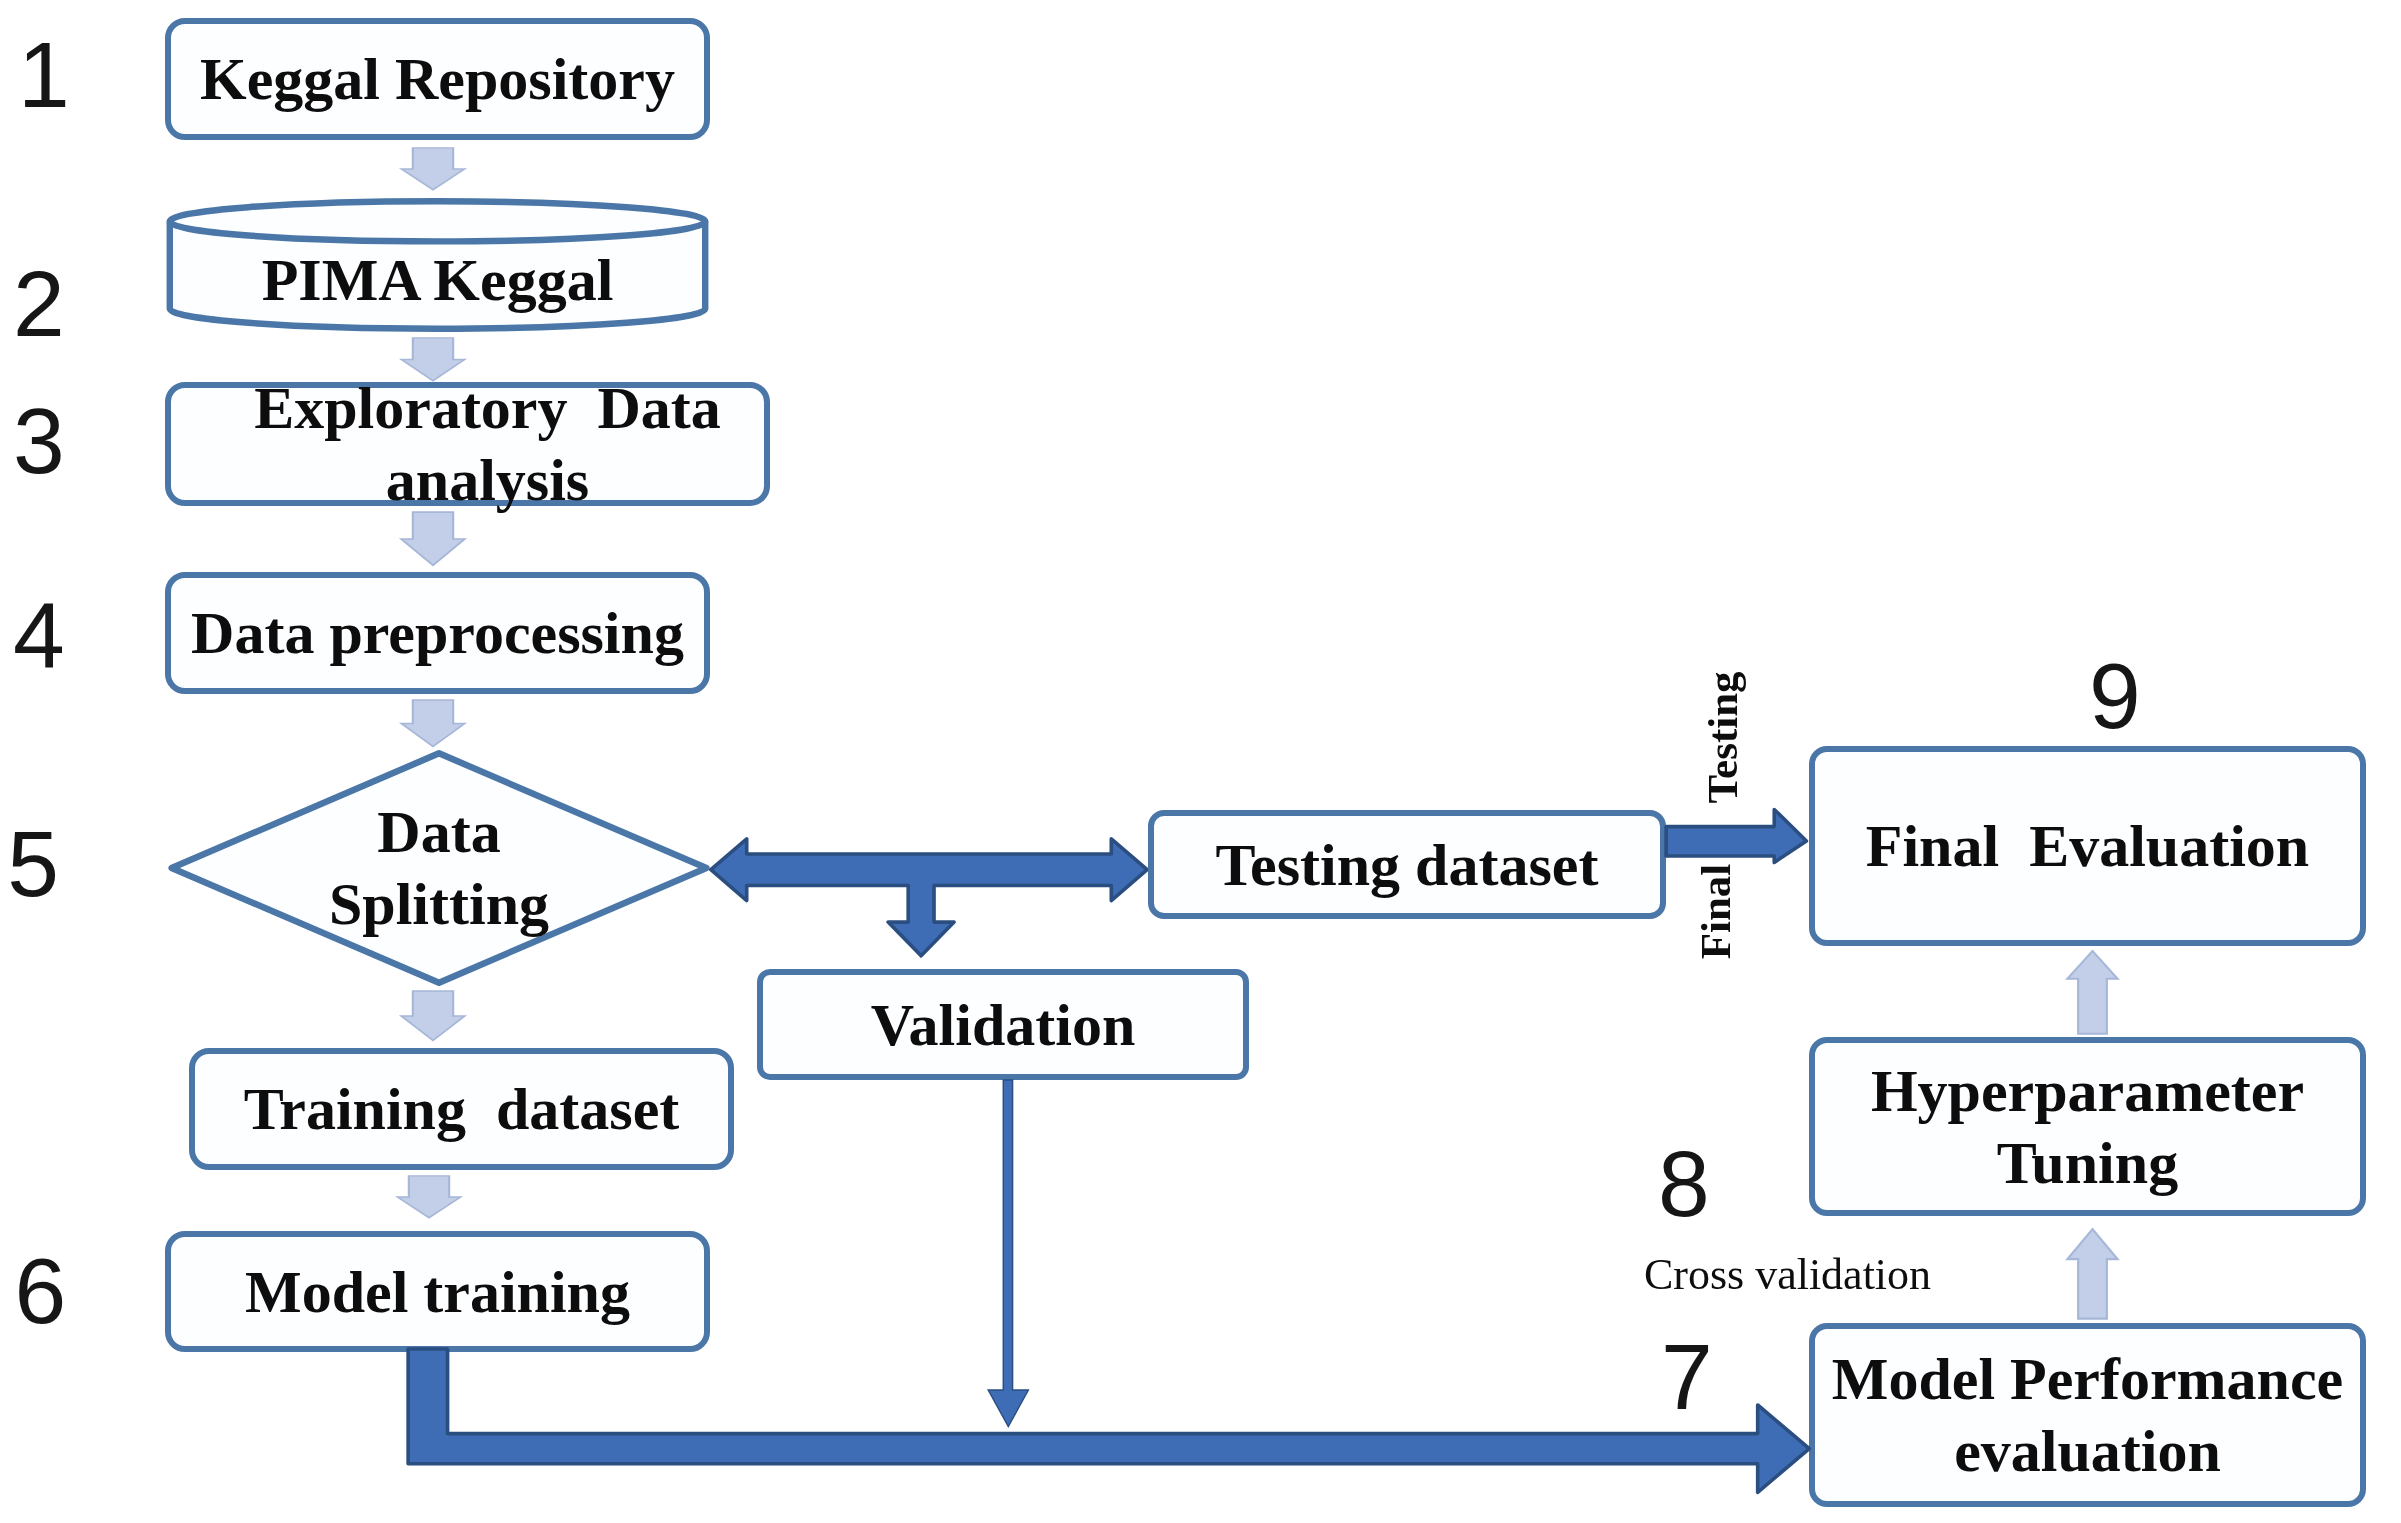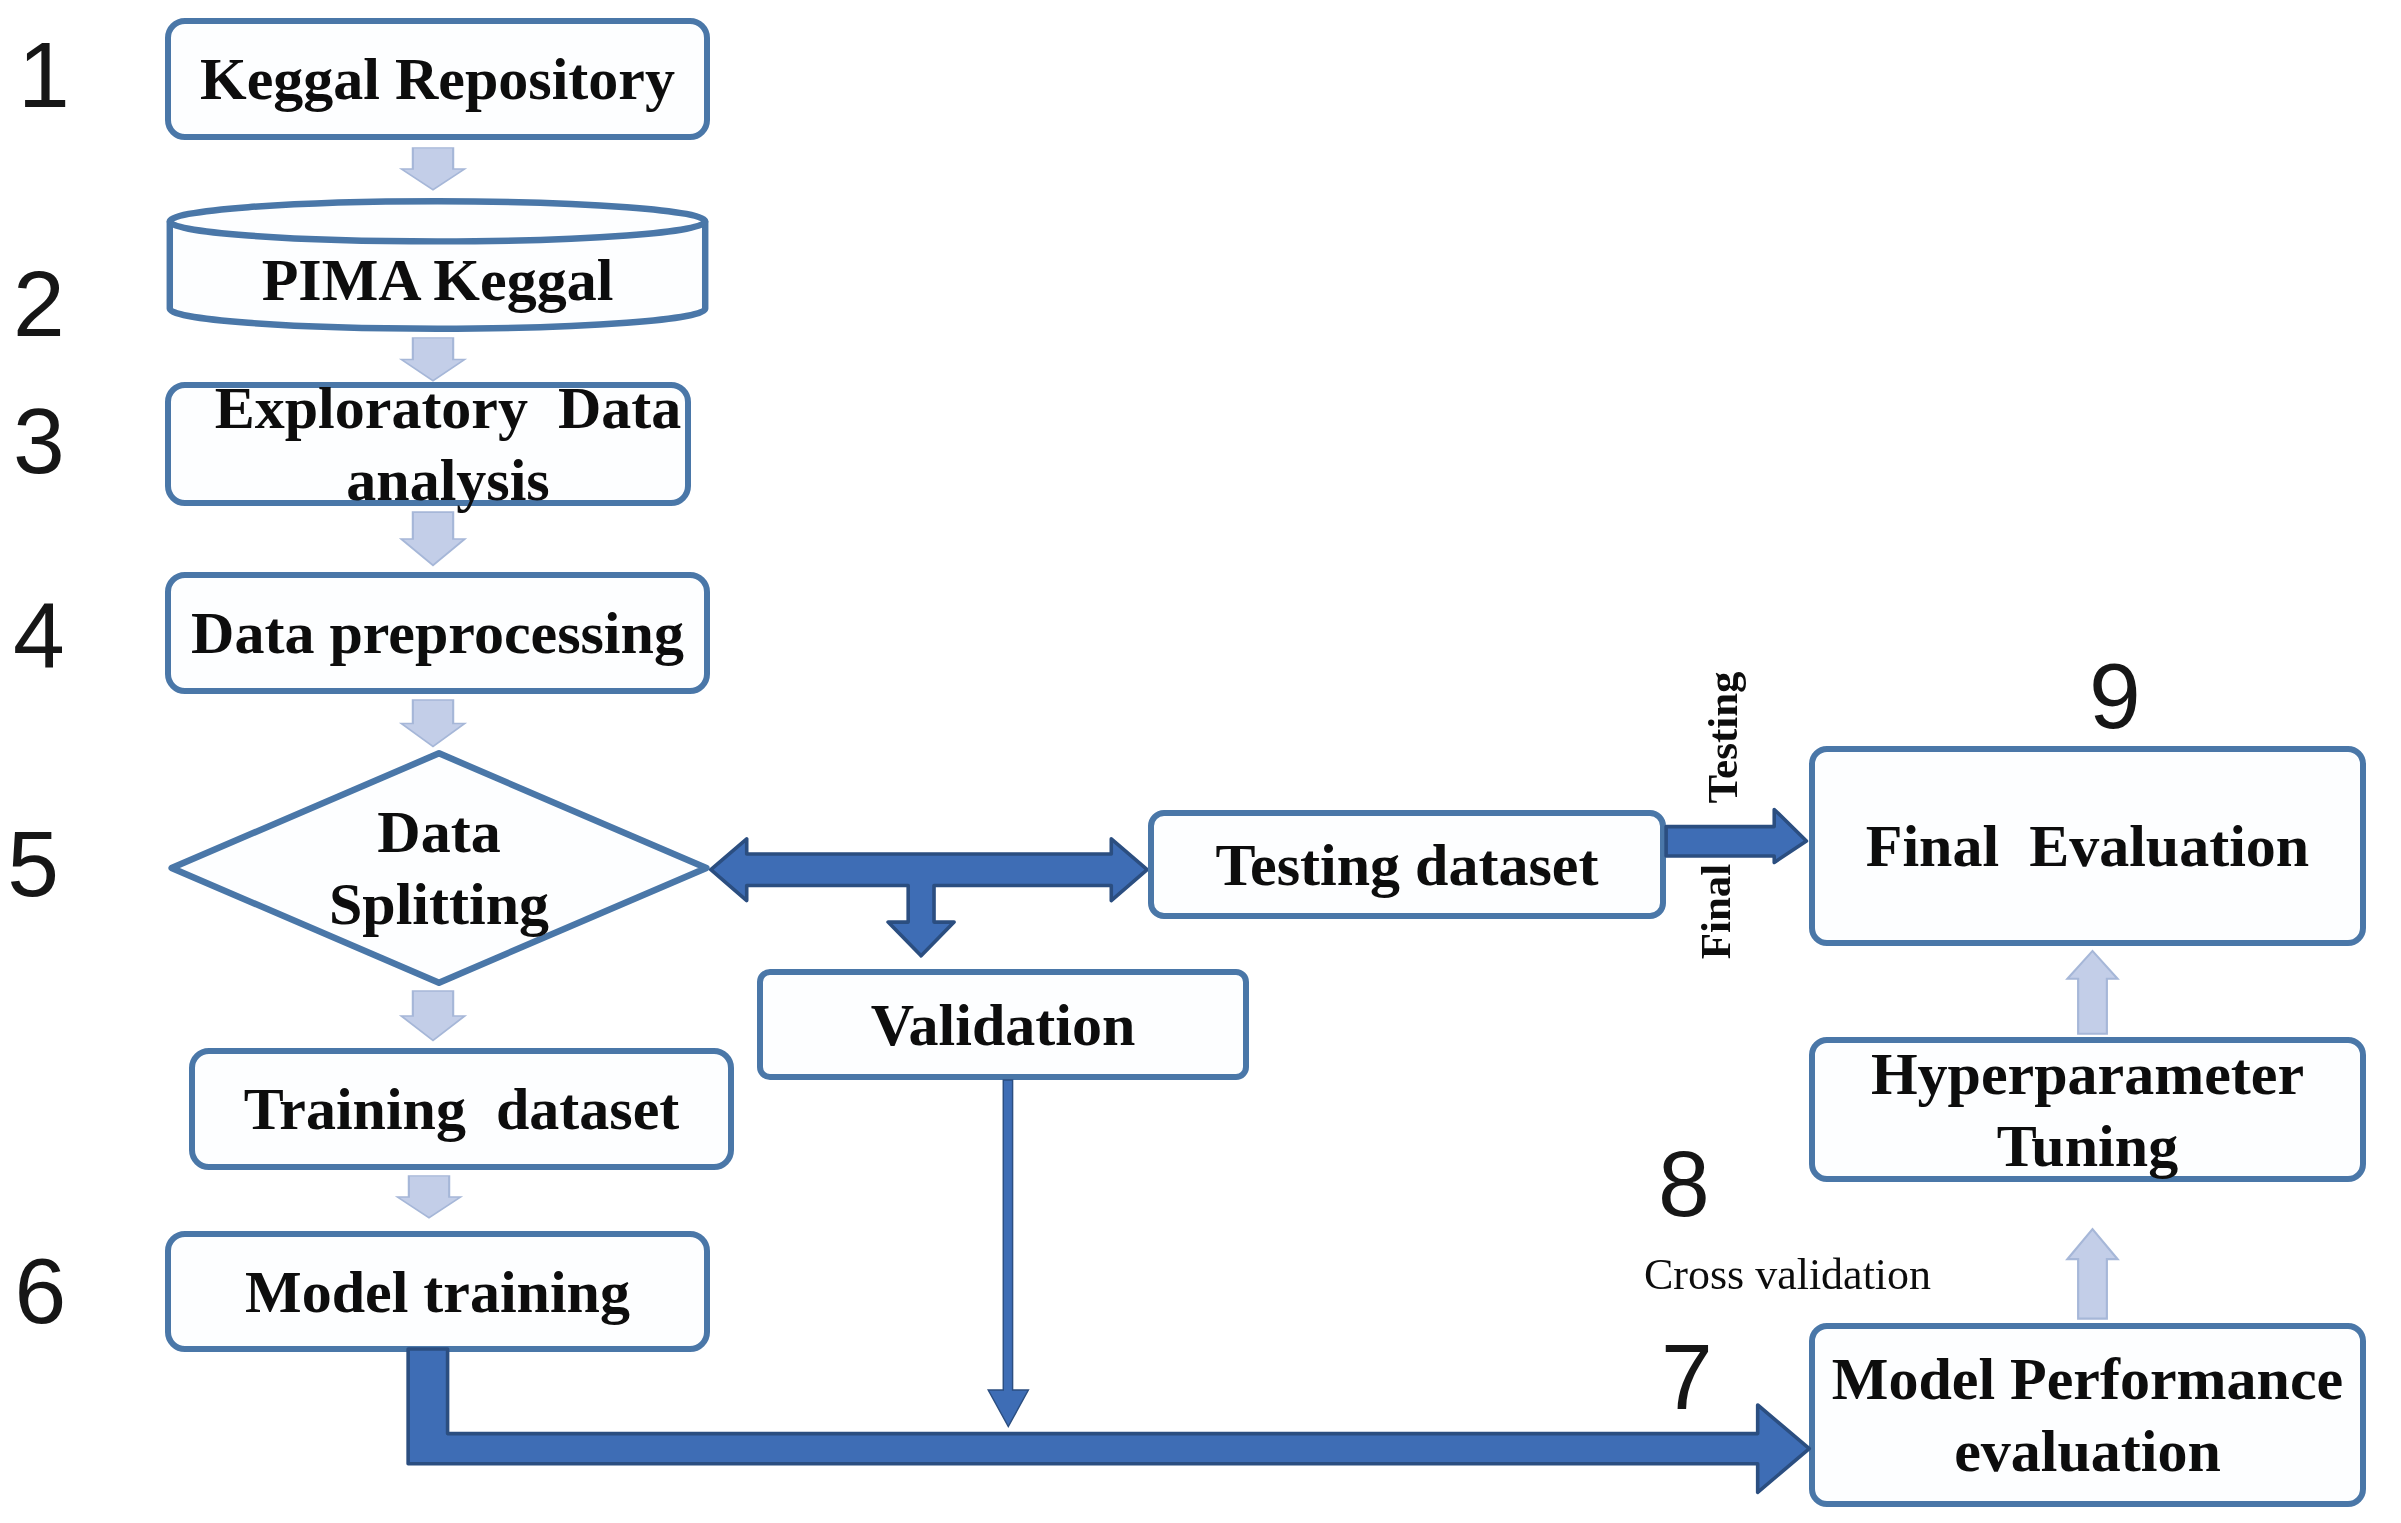--- a/index.html
+++ b/index.html
@@ -89,21 +89,21 @@
     <ellipse class="shape" cx="380" cy="34" rx="374" ry="28"></ellipse>
   </svg>
   <div class="overlay-label" style="left:165px;top:237px;width:545px;height:86px;">
     <span class="label">PIMA Keggal</span>
   </div>
 
   <svg style="left:397px;top:337px;" width="72" height="45" viewBox="0 0 100 100" preserveAspectRatio="none">
     <path class="larrow" d="M22,2 H78 V50 H94 L50,97 L6,50 H22 Z"></path>
   </svg>
 
-  <div class="box" style="left:165px;top:382px;width:526px;height:124px;padding-left:40px;">
+  <div class="box" style="left:165px;top:382px;width:605px;height:124px;padding-left:40px;">
     <span class="label">Exploratory  Data
 analysis</span>
   </div>
 
   <svg style="left:397px;top:511px;" width="72" height="56" viewBox="0 0 100 100" preserveAspectRatio="none">
     <path class="larrow" d="M22,2 H78 V50 H94 L50,97 L6,50 H22 Z"></path>
   </svg>
 
   <div class="box" style="left:165px;top:572px;width:545px;height:122px;">
     <span class="label">Data preprocessing</span>
@@ -165,21 +165,21 @@
   </div>
 
   <div class="box box-r" style="left:1809px;top:746px;width:557px;height:200px;">
     <span class="label">Final  Evaluation</span>
   </div>
 
   <svg style="left:2053px;top:949px;" width="79" height="86" viewBox="0 0 110 130" preserveAspectRatio="none">
     <path class="larrow" d="M35,128 V45 H20 L55,3 L90,45 H75 V128 Z"></path>
   </svg>
 
-  <div class="box box-r" style="left:1809px;top:1037px;width:557px;height:145px;">
+  <div class="box box-r" style="left:1809px;top:1037px;width:557px;height:179px;">
     <span class="label">Hyperparameter  Tuning</span>
   </div>
 
   <div class="overlay-label" style="left:1572px;top:1249px;width:431px;height:50px;text-align:center;">
     <span class="plain">Cross validation</span>
   </div>
 
   <svg style="left:2053px;top:1227px;" width="79" height="93" viewBox="0 0 110 130" preserveAspectRatio="none">
     <path class="larrow" d="M35,128 V45 H20 L55,3 L90,45 H75 V128 Z"></path>
   </svg>

